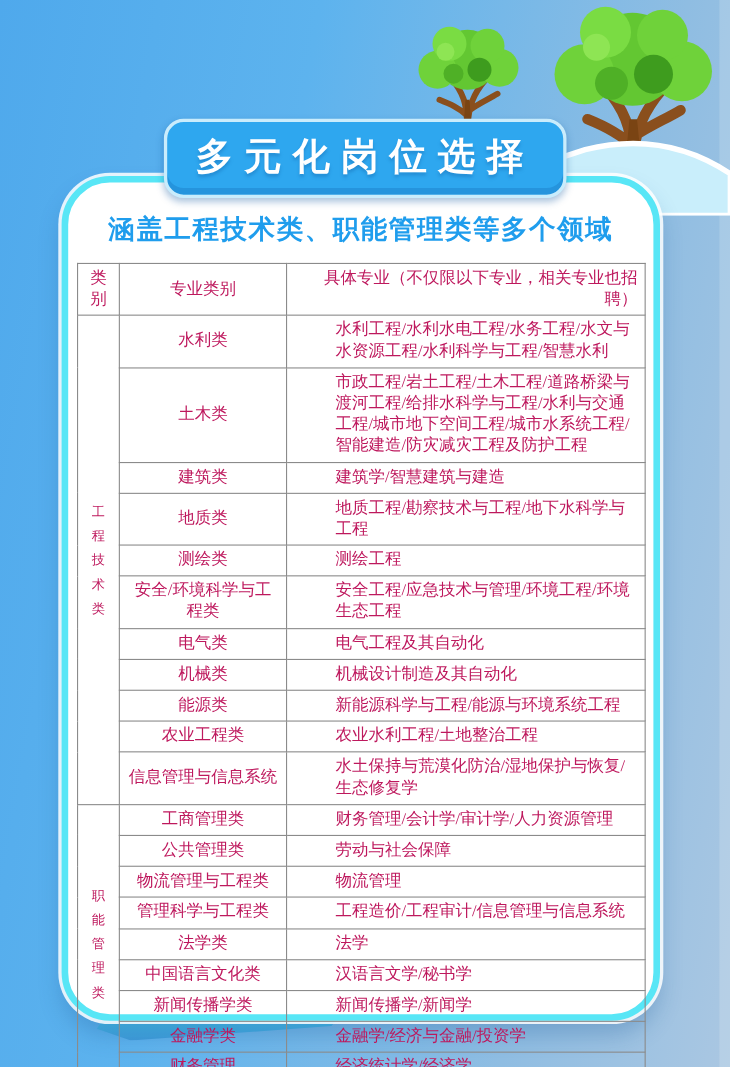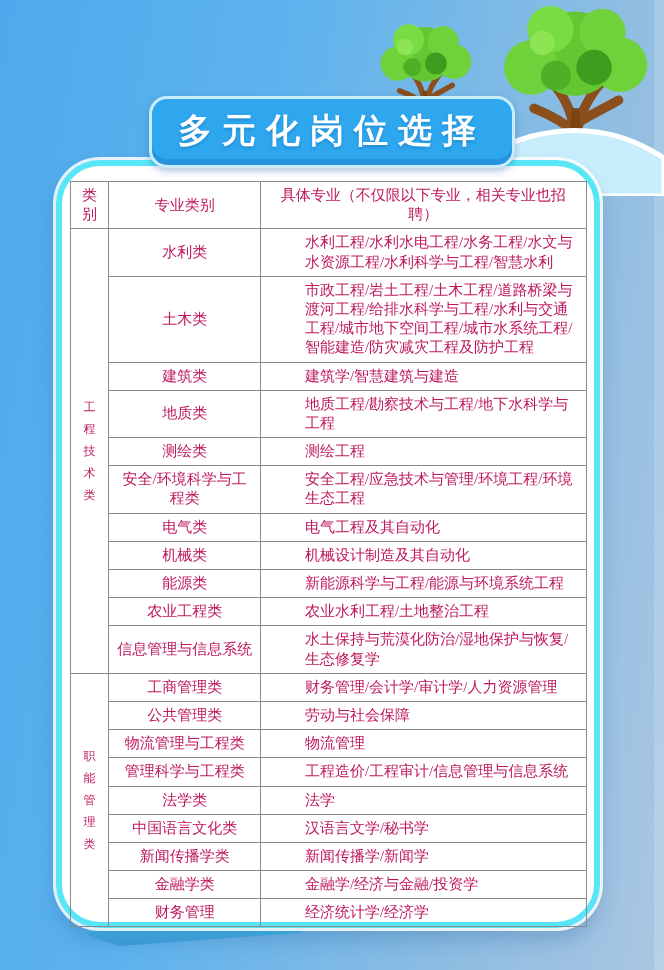--- a/index.html
+++ b/index.html
@@ -29,21 +29,21 @@
   }
   .fold{
     position:absolute; left:88px; top:922px; width:220px; height:24px;
     background:linear-gradient(180deg,#49c9ee,#3f9bda);
     clip-path:polygon(4% 0,100% 10%,97% 45%,14% 100%,0 55%);
     z-index:1;
   }
 
   
   .banner{
-    position:absolute; left:332px; top:96px; transform:translateX(-50%);
+    position:absolute; left:332px; top:108px; transform:translateX(-50%);
     background:#2ea7ef; border:3px solid #c9ecfc; border-radius:18px;
     padding:9px 26px 11px 26px; z-index:5;
     box-shadow:inset 0 -6px 0 rgba(15,105,180,.30), 0 3px 7px rgba(20,90,160,.35);
     white-space:nowrap;
   }
   .banner .title{
     color:#ffffff; font-size:34px; font-weight:bold; letter-spacing:10px;
     text-shadow:0 2px 3px rgba(20,100,170,.40);
     font-family:"Liberation Sans","DejaVu Sans",sans-serif;
   }
@@ -56,21 +56,21 @@
   
   table{
     border-collapse:collapse; margin:15px auto 0 auto; width:516px;
     font-family:"Liberation Serif","DejaVu Serif",serif;
     color:#be185d; font-size:15px; table-layout:fixed;
   }
   th,td{ border:1px solid #8b8b8b; padding:4px 6px; line-height:1.28; }
   th{ font-weight:normal; }
   col.c-cat{ width:38px; } col.c-major{ width:148px; } col.c-detail{ width:318px; }
   .cell-center{ text-align:center; }
-  .cell-left{ text-align:center; }
+  .cell-left{ text-align:right; }
   td.cat-cell{ text-align:center; vertical-align:middle; }
   td.cat-cell span{
     display:inline-block; width:17px; word-break:break-all;
     line-height:1.85; font-size:12px; letter-spacing:0;
   }
   td.major-cell{ text-align:center; vertical-align:middle; }
   td.detail-cell{ text-align:left; vertical-align:middle;padding-left:44px; }
 </style>
 </head>
 <body>
@@ -107,20 +107,21 @@
   </g>
 </svg>
 
 <svg class="mound" viewBox="0 0 252 80" aria-hidden="true">
   <path d="M0 80 Q42 44 120 20 Q192 2 252 42 L252 80 Z" fill="#c9eefb" stroke="#ffffff" stroke-width="5"></path>
 </svg>
 
 <div class="fold"></div>
 
 <div class="card">
+  <div class="subtitle">涵盖工程技术类、职能管理类等多个领域</div>
 
   <table>
     <colgroup>
         <col class="c-cat">
         <col class="c-major">
         <col class="c-detail">
       </colgroup>
     <thead>
       <tr>
         <th class="cell-center">类别</th>

